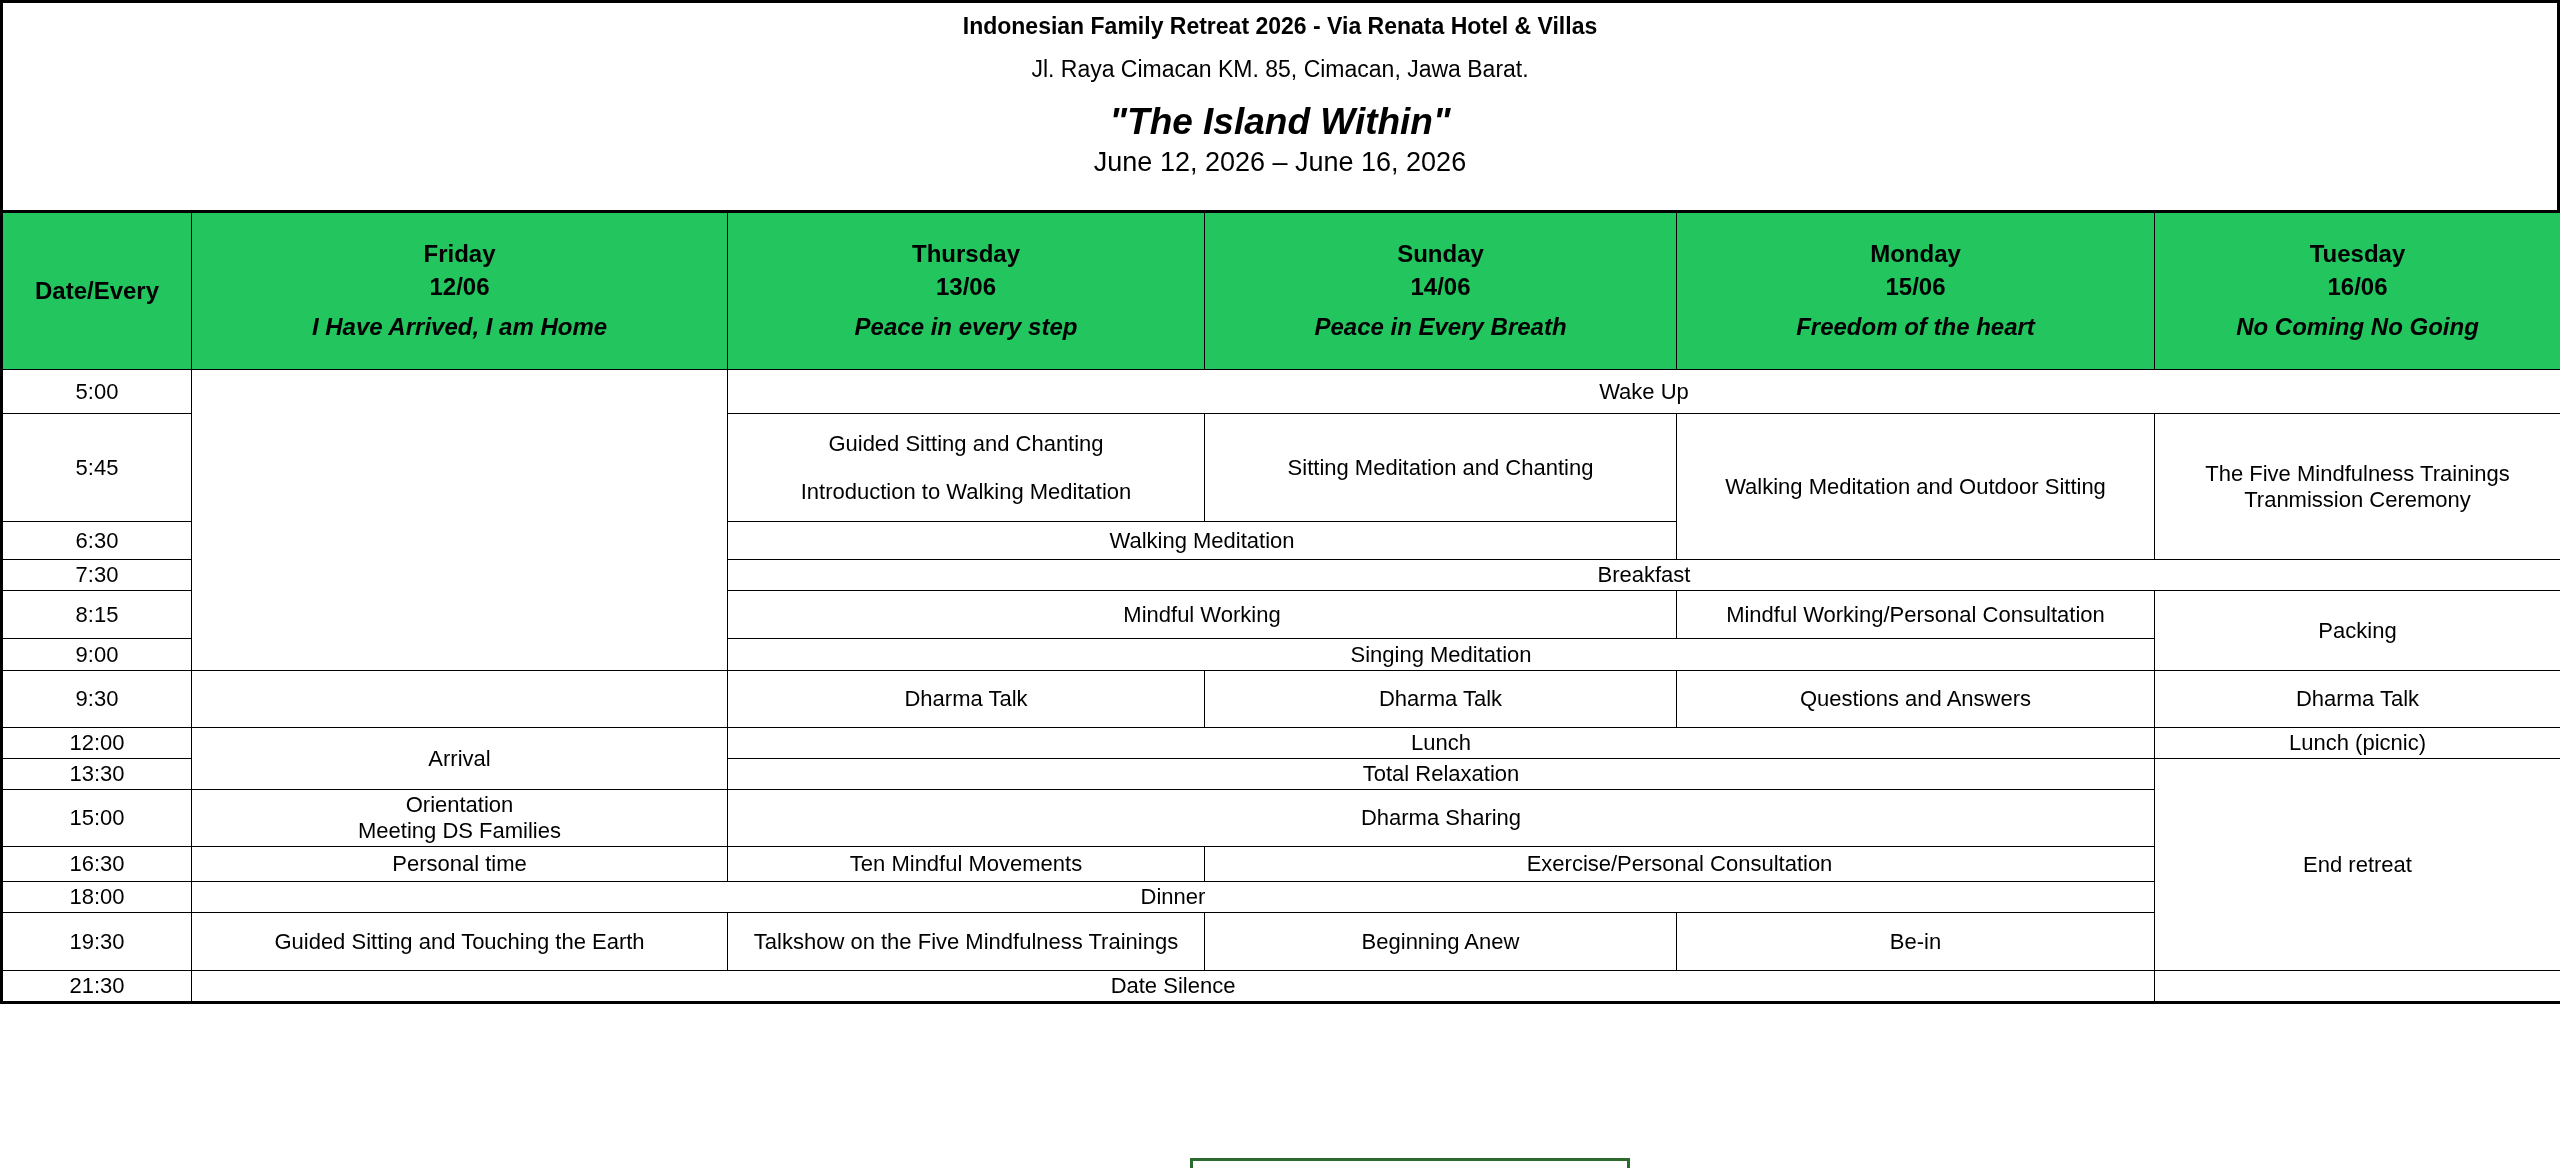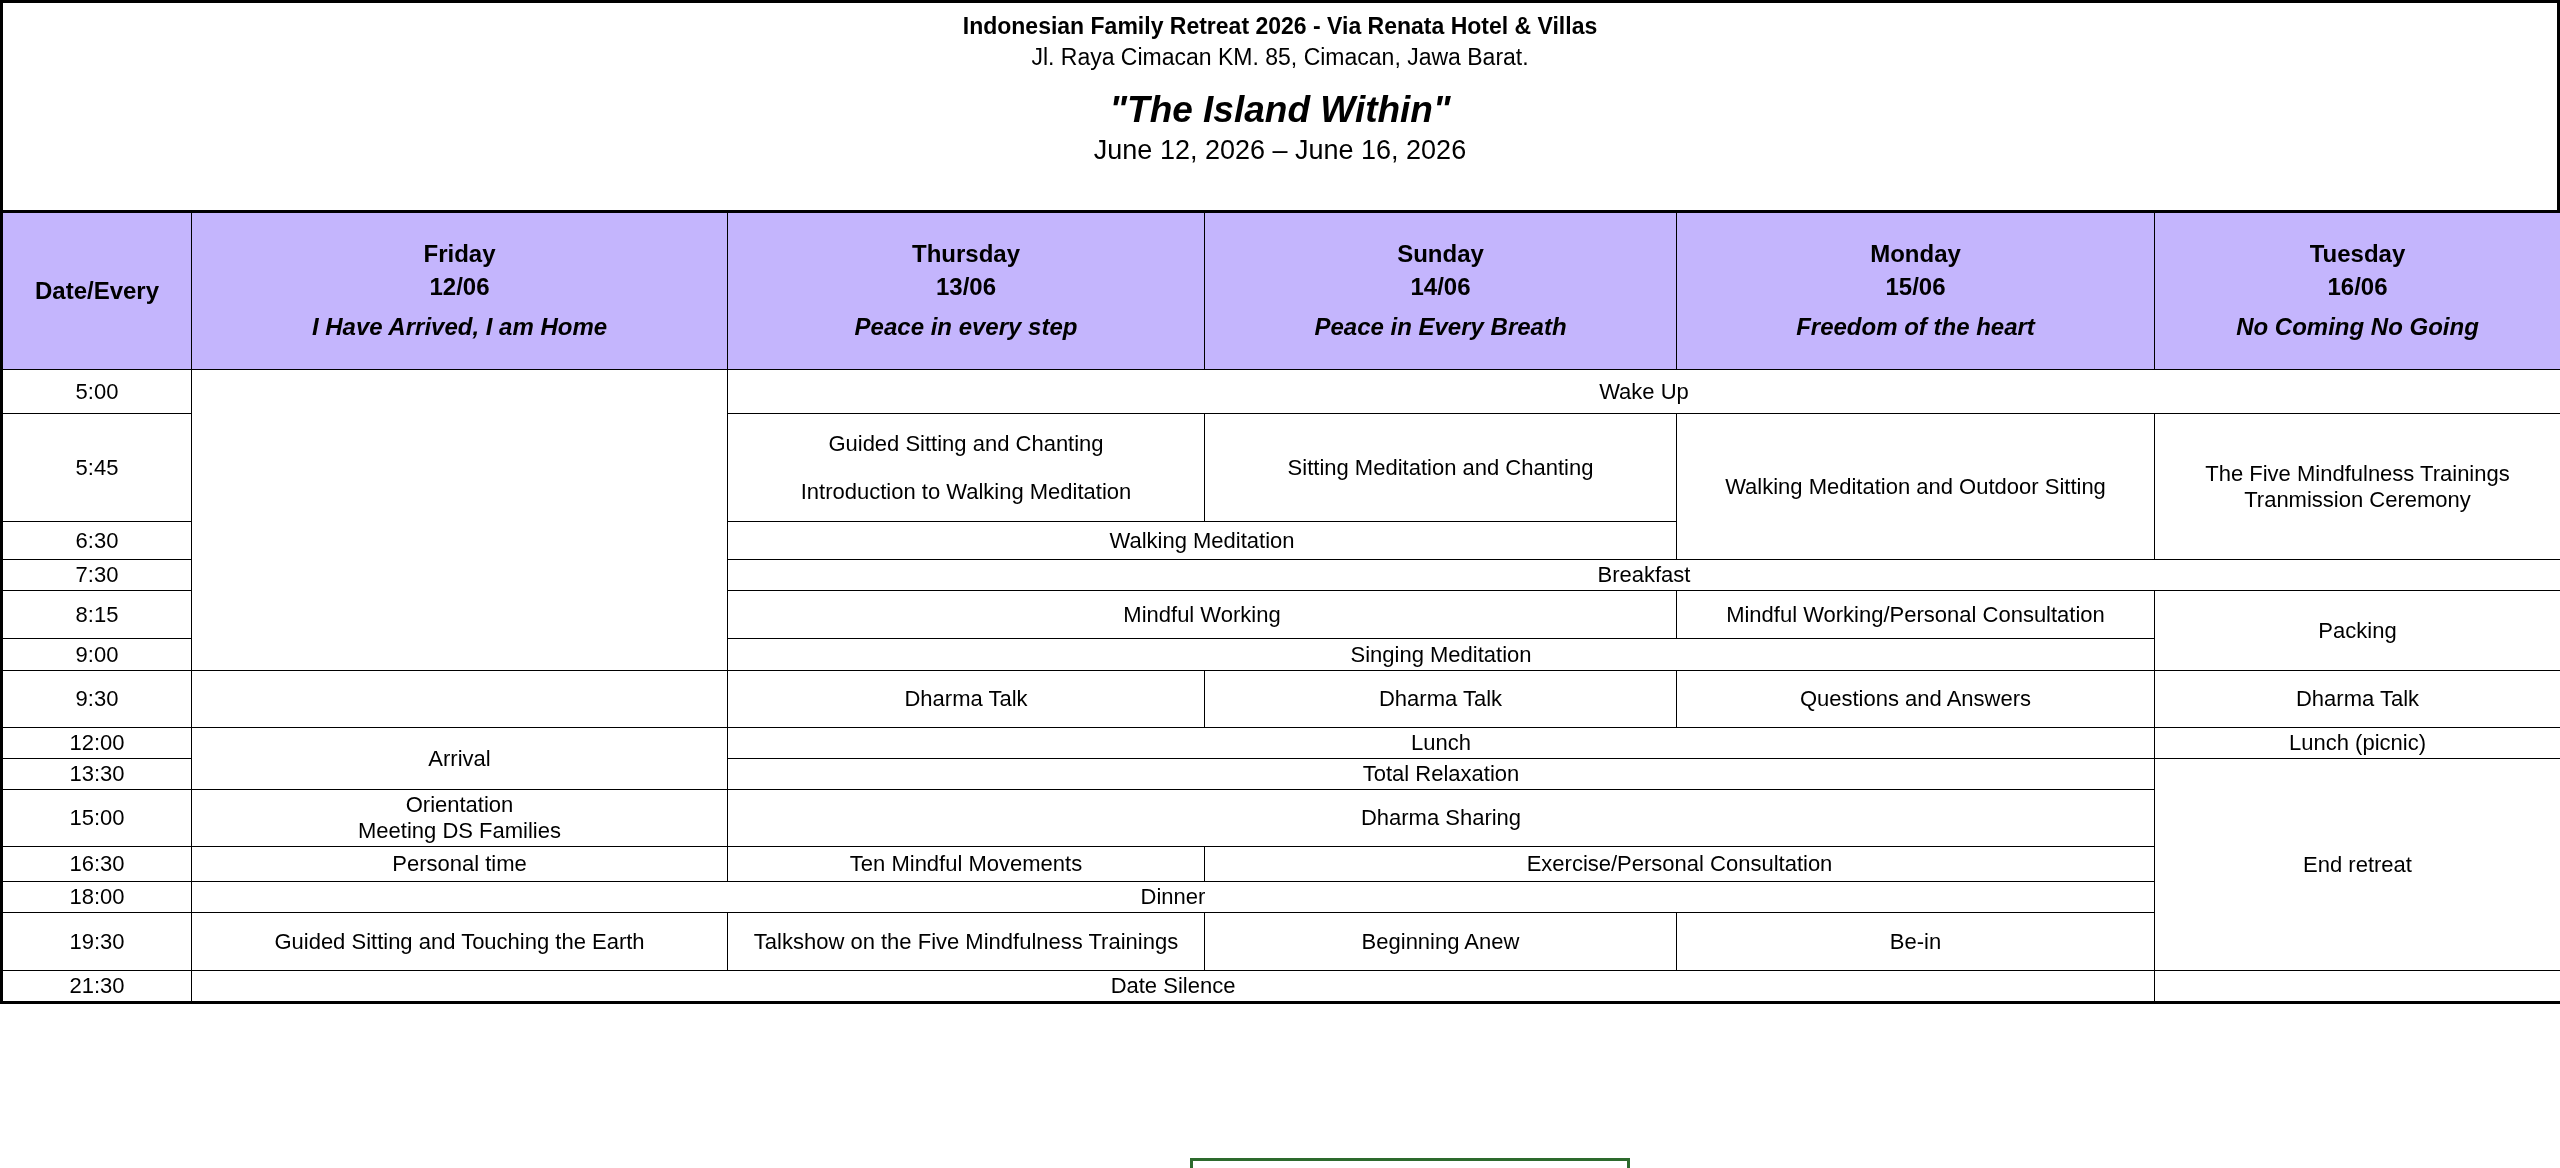--- a/index.html
+++ b/index.html
@@ -36,21 +36,21 @@
   .header .title {
     font-size: 23px;
     font-weight: bold;
     line-height: 1.15;
     text-align: center;
   }
   .header .address {
     font-size: 23px;
     line-height: 1.3;
     text-align: center;
-    margin-top: 4px;
+    margin-top: 16px;
   }
   .header .theme {
     font-size: 37px;
     font-weight: bold;
     font-style: italic;
     text-align: center;
     margin-top: 16px;
   }
   .header .dates {
     font-size: 27px;
@@ -79,21 +79,21 @@
   
   col.c-time { width: 190px; }
   col.c-day  { width: 536px; }
   col.c-day2 { width: 477px; }
   col.c-day3 { width: 472px; }
   col.c-day4 { width: 478px; }
   col.c-day5 { width: 407px; }
 
   
   tr.head th {
-    background: #c4b5fd;
+    background: #22c55e;
     height: 158px;
     font-weight: bold;
     font-size: 24px;
     line-height: 1.35;
   }
   tr.head th.timehead {
     font-size: 24px;
     font-weight: bold;
   }
   .dayname { display: block; font-weight: bold; }

